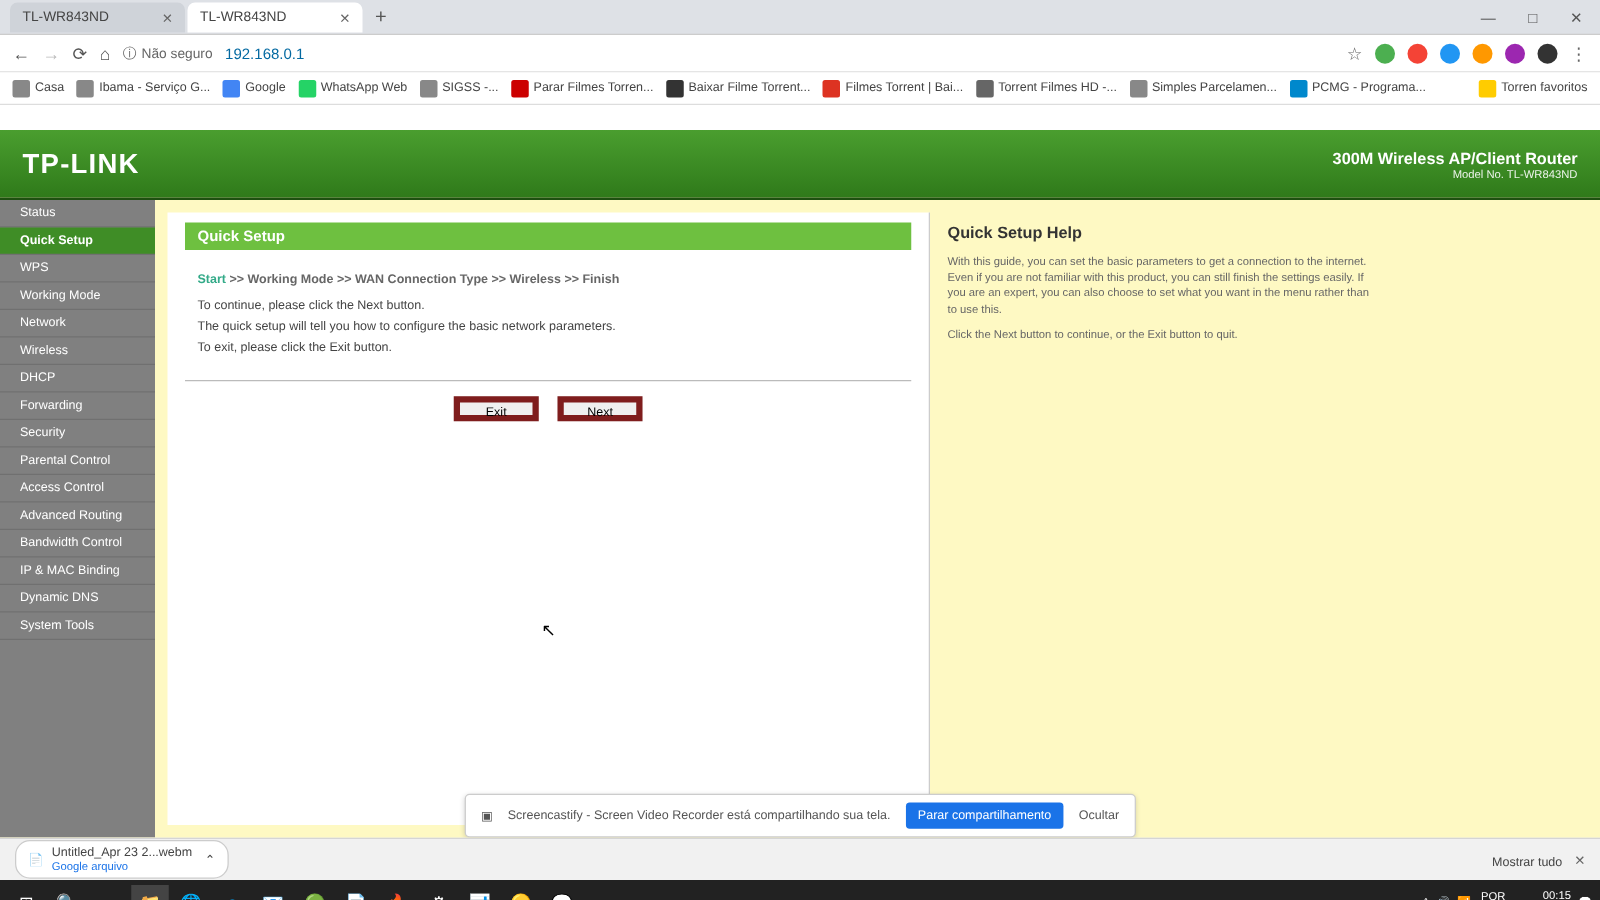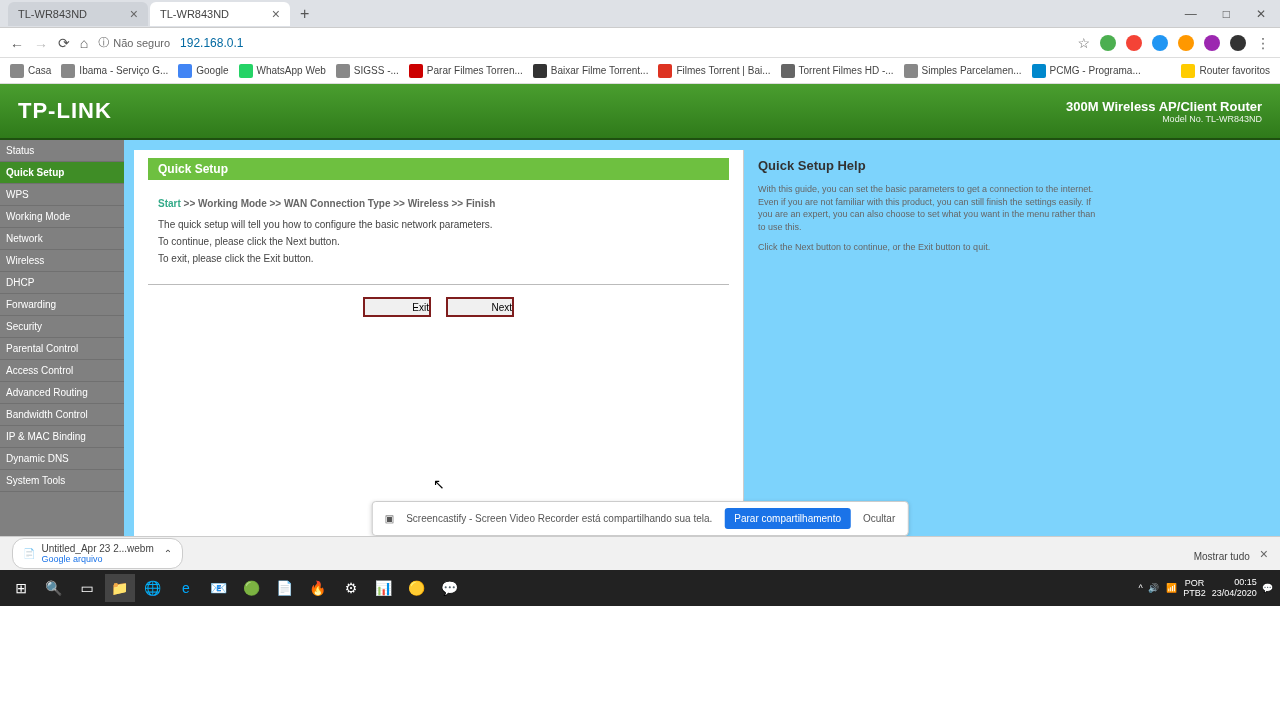--- a/index.html
+++ b/index.html
@@ -19,41 +19,41 @@
 .security-label { color: #666; font-size: 11px; display: flex; align-items: center; gap: 4px; }
 .url-text { color: #0369a1; font-size: 12px; flex: 1; }
 .addr-right { display: flex; gap: 10px; color: #666; font-size: 14px; }
 .ext-icon { width: 16px; height: 16px; border-radius: 50%; display: inline-block; }
 
 .bookmarks { height: 26px; background: #fff; display: flex; align-items: center; padding: 0 10px; border-bottom: 1px solid #ddd; gap: 10px; font-size: 10px; color: #444; }
 .bm { display: flex; align-items: center; gap: 4px; cursor: pointer; white-space: nowrap; }
 .bm-icon { width: 14px; height: 14px; background: #888; border-radius: 2px; display: inline-block; }
 
 
-.router-page { height: 452px; background: #7dd3fc; overflow: hidden; position: relative; }
+.router-page { height: 566px; background: #fef9c3; overflow: hidden; position: relative; margin-top: 20px; }
 .router-header { height: 56px; background: linear-gradient(#4a9e2f, #2f7a1a); display: flex; align-items: center; padding: 0 18px; border-bottom: 2px solid #1e5010; }
 .logo { color: #fff; font-size: 22px; font-weight: bold; letter-spacing: 1px; }
 .header-right { margin-left: auto; color: #fff; text-align: right; font-size: 11px; }
 .product-name { font-weight: bold; font-size: 13px; }
 .model { font-size: 9px; opacity: 0.9; }
 
 .router-body { display: flex; height: 510px; }
 .sidebar { width: 124px; background: #808080; }
-.sb-item { padding: 5px 6px; color: #fff; font-size: 10px; cursor: pointer; border-bottom: 1px solid #707070; }
+.sb-item { padding: 5px 16px; color: #fff; font-size: 10px; cursor: pointer; border-bottom: 1px solid #707070; }
 .sb-item.active { background: #3f8d26; color: #fff; font-weight: bold; }
 
 .main-area { flex: 1; display: flex; padding: 10px; gap: 0; }
 .content { flex: 1; background: #fff; padding: 8px 14px; border-right: 1px solid #ccc; max-width: 610px; }
 .content-title { background: #6ec040; color: #fff; padding: 4px 10px; font-size: 12px; font-weight: bold; margin-bottom: 18px; }
 .breadcrumb { font-size: 10px; color: #666; margin: 0 0 10px 10px; }
 .breadcrumb .hl { color: #3a8; font-weight: bold; }
 .intro-text { font-size: 10px; color: #444; margin: 6px 0 6px 10px; }
 .hr { border: none; border-top: 1px solid #bbb; margin: 20px 0 12px; }
 .btn-row { text-align: center; }
-.btn { display: inline-block; width: 68px; height: 20px; line-height: 18px; background: #f0f0f0; border: 2px solid #7f1d1d; font-size: 10px; margin: 0 6px; cursor: pointer; text-align: right; }
+.btn { display: inline-block; width: 68px; height: 20px; line-height: 18px; background: #f0f0f0; border: 5px solid #7f1d1d; font-size: 10px; margin: 0 6px; cursor: pointer; text-align: center; }
 
 .help-panel { width: 370px; padding: 8px 14px; }
 .help-title { font-size: 13px; font-weight: bold; color: #333; margin-bottom: 10px; }
 .help-text { font-size: 9px; color: #666; line-height: 1.4; margin-bottom: 8px; }
 
 
 .share-bar { position: absolute; bottom: 0; left: 50%; transform: translateX(-50%); background: #fff; border: 1px solid #ccc; border-radius: 4px; padding: 6px 12px; display: flex; align-items: center; gap: 12px; font-size: 10px; color: #555; box-shadow: 0 1px 4px rgba(0,0,0,0.15); }
 .share-btn { background: #1a73e8; color: #fff; padding: 5px 10px; border-radius: 3px; font-size: 10px; cursor: pointer; }
 .share-hide { color: #555; cursor: pointer; font-size: 10px; }
 
@@ -149,21 +149,21 @@
   <span class="bm">
       <span class="bm-icon"></span>
       <span>Simples Parcelamen...</span>
     </span>
   <span class="bm">
       <span class="bm-icon" style="background:#08c"></span>
       <span>PCMG - Programa...</span>
     </span>
   <span style="margin-left:auto" class="bm">
       <span class="bm-icon" style="background:#fc0"></span>
-      <span>Router favoritos</span>
+      <span>Torren favoritos</span>
     </span>
 </div>
 
 <div class="router-page">
   <div class="router-header">
     <div class="logo">TP-LINK</div>
     <div class="header-right">
       <div class="product-name">300M Wireless AP/Client Router</div>
       <div class="model">Model No. TL-WR843ND</div>
     </div>
@@ -188,22 +188,22 @@
       <div class="sb-item">Dynamic DNS</div>
       <div class="sb-item">System Tools</div>
     </div>
 
     <div class="main-area">
       <div class="content">
         <div class="content-title">Quick Setup</div>
         <div class="breadcrumb">
           <span class="hl">Start</span><b> &gt;&gt; Working Mode &gt;&gt; WAN Connection Type &gt;&gt; Wireless &gt;&gt; Finish</b>
         </div>
+        <div class="intro-text">To continue, please click the Next button.</div>
         <div class="intro-text">The quick setup will tell you how to configure the basic network parameters.</div>
-        <div class="intro-text">To continue, please click the Next button.</div>
         <div class="intro-text">To exit, please click the Exit button.</div>
         <hr class="hr">
         <div class="btn-row">
           <span class="btn">Exit</span>
           <span class="btn">Next</span>
         </div>
       </div>
 
       <div class="help-panel">
         <div class="help-title">Quick Setup Help</div>

